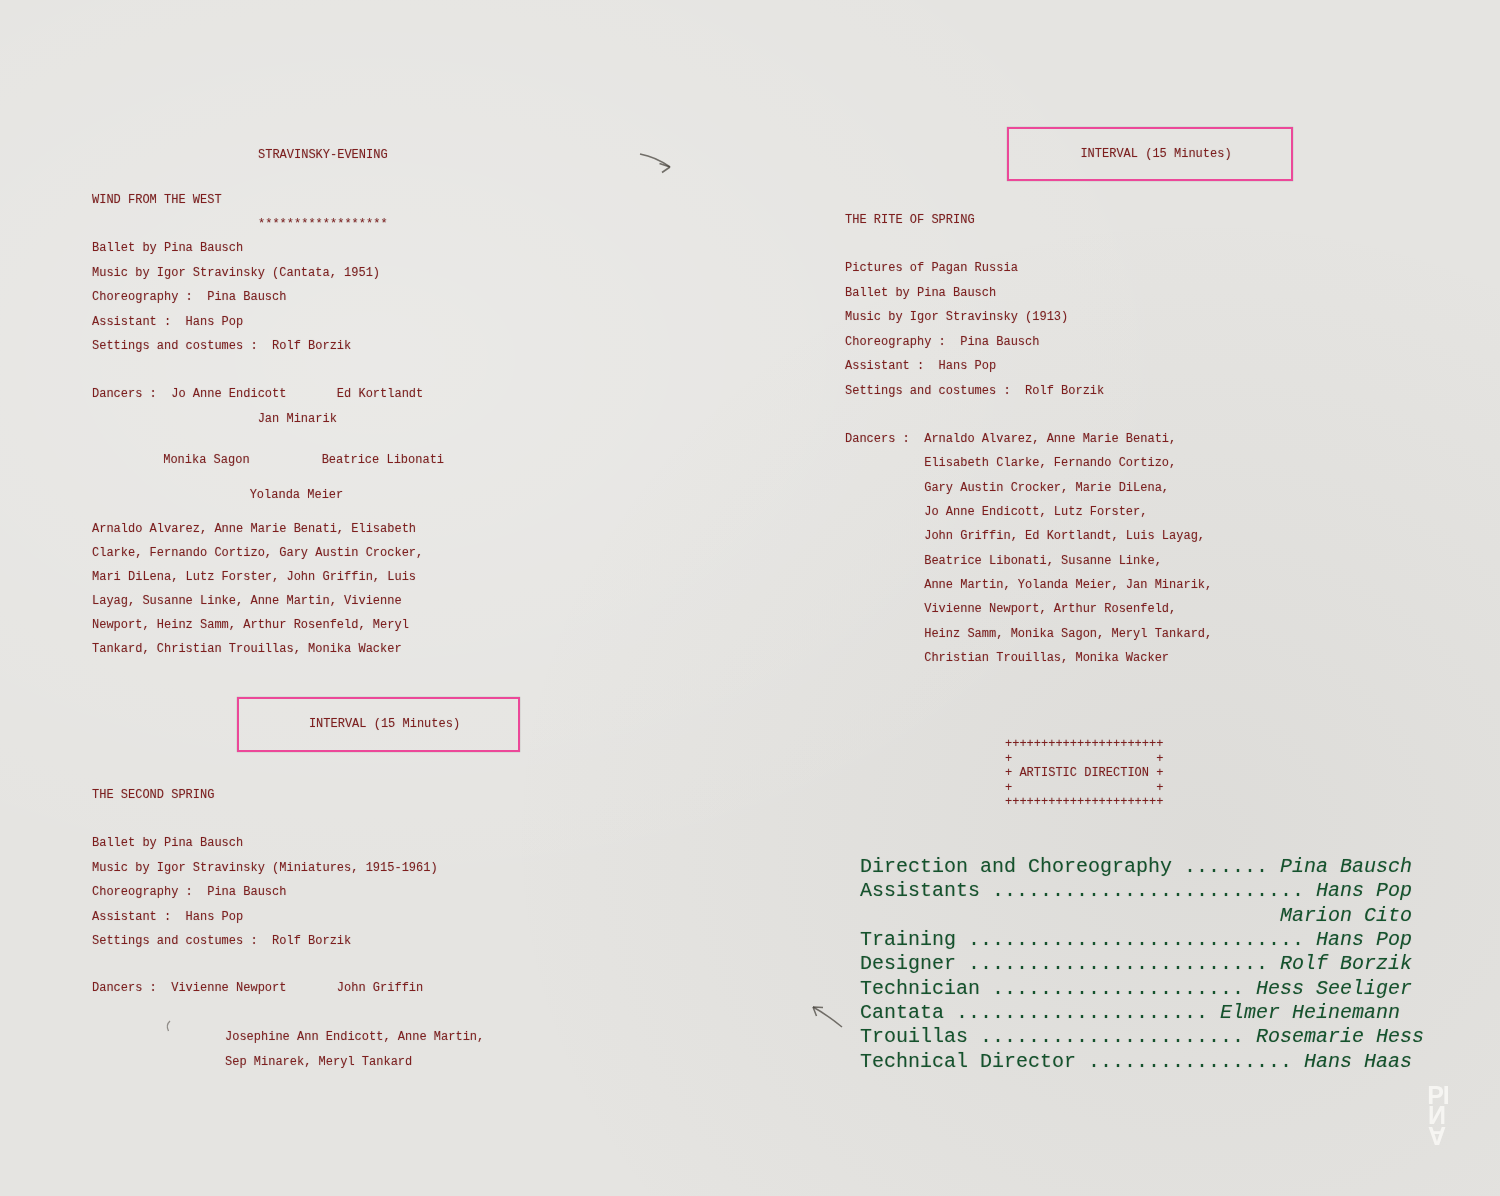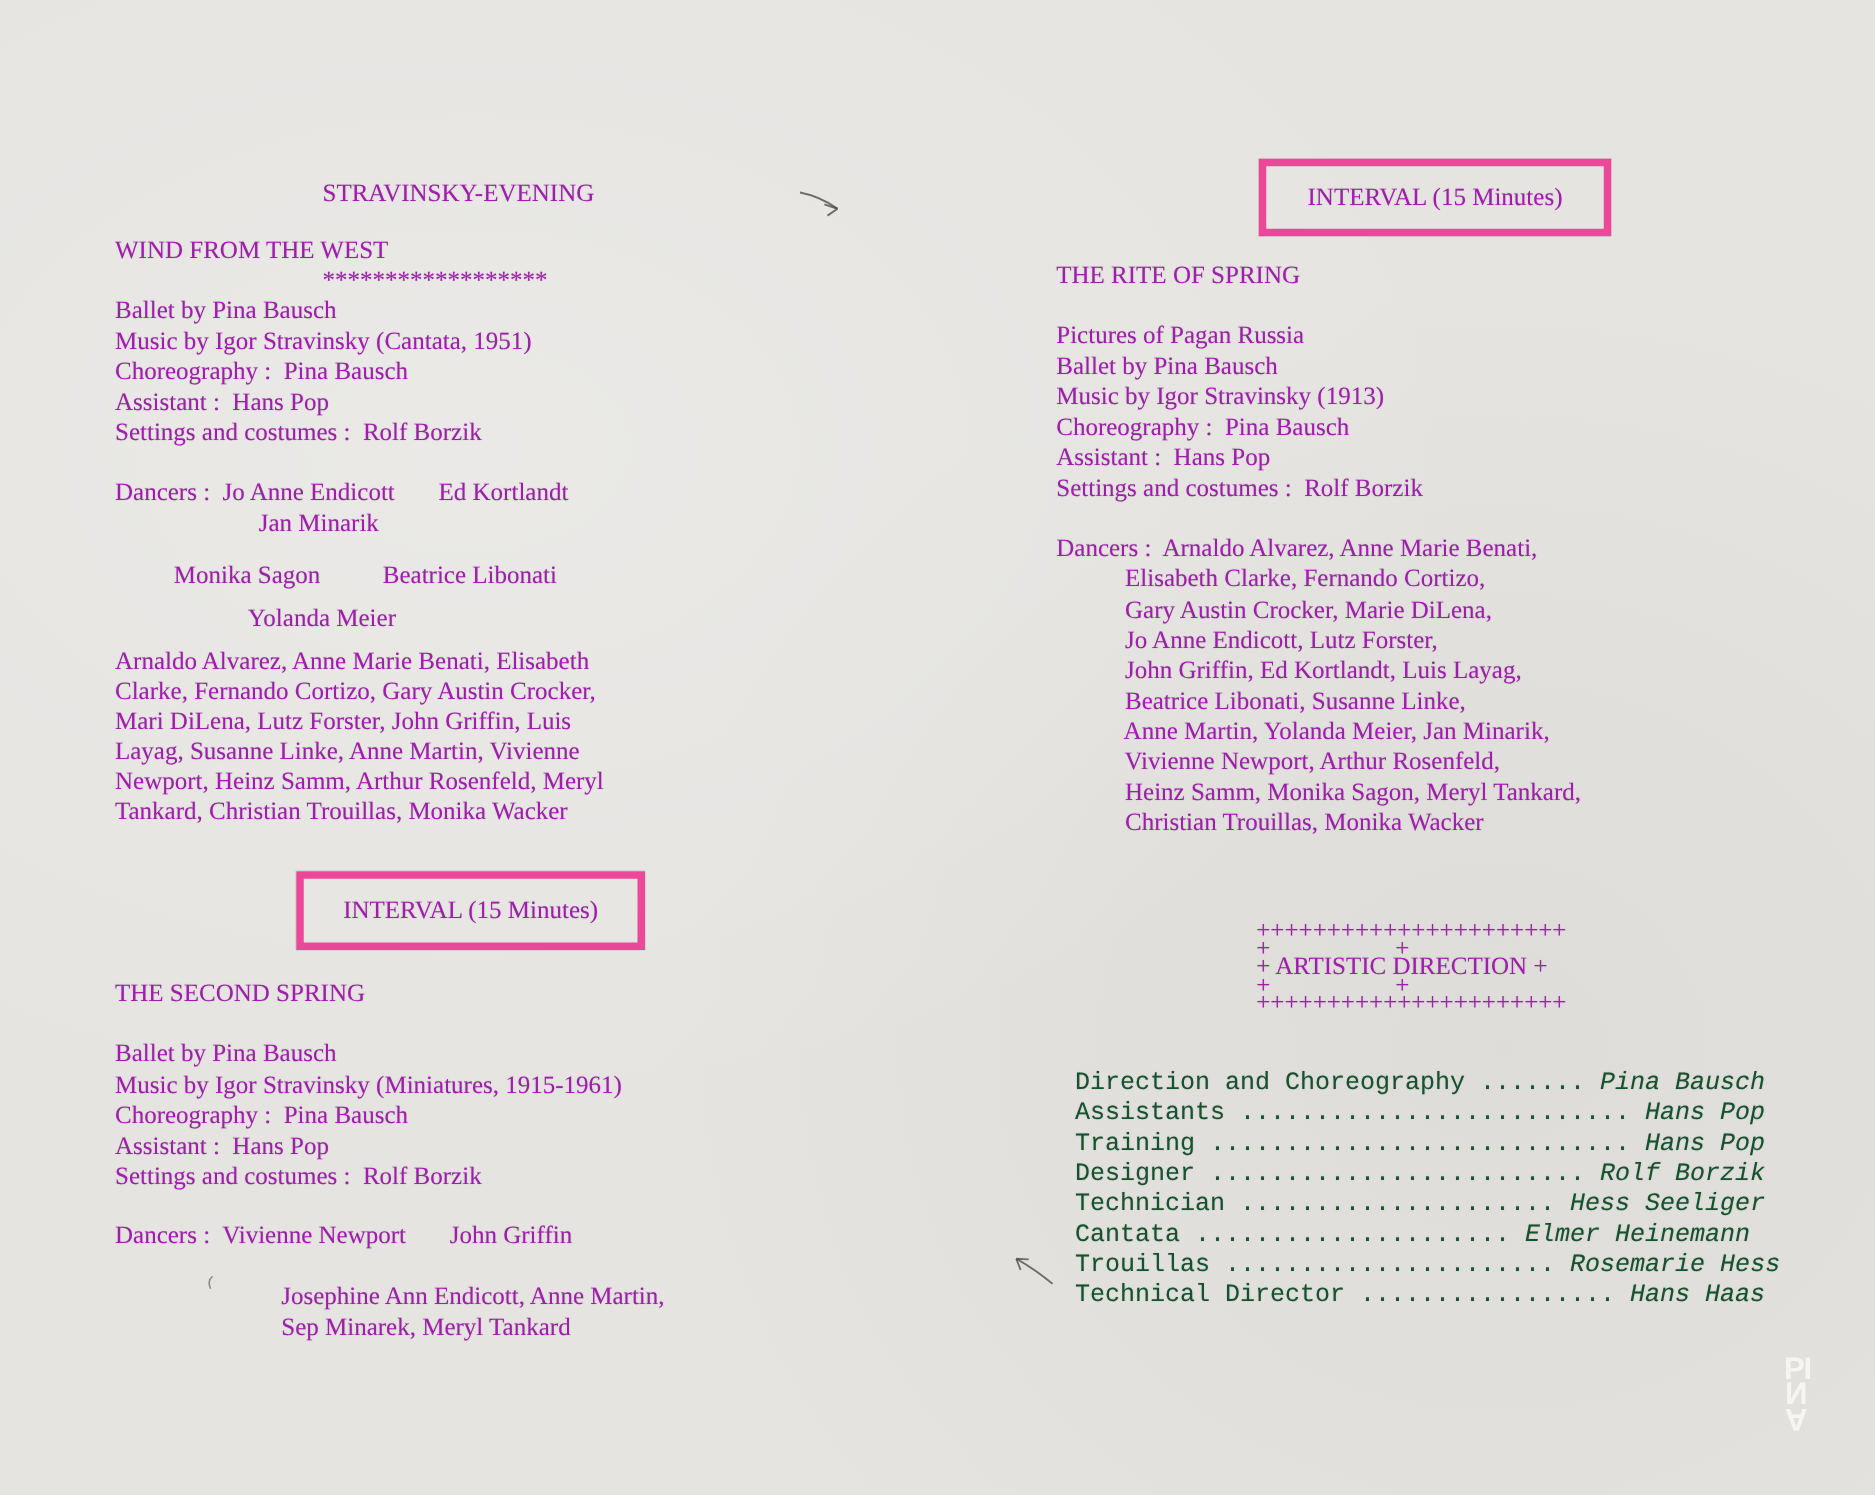--- a/index.html
+++ b/index.html
@@ -7,32 +7,33 @@
     width:1500px;height:1196px;position:relative;overflow:hidden;
     background:
       radial-gradient(1200px 800px at 25% 30%, rgba(255,255,255,.20), transparent 70%),
       radial-gradient(1000px 900px at 80% 70%, rgba(120,118,112,.07), transparent 70%),
       #e5e4e1;
     font-family:"Liberation Mono", monospace;
   }
   .line{
     position:absolute;
     white-space:pre;
-    font-family:Liberation Serif, serif;
-    font-size:20px;
+    font-family:Liberation Mono, monospace;
+    font-size:12px;
     line-height:24.4px;
-    color:#a21caf;
+    color:#7f1d1d;
     text-shadow:0 0 1px rgba(55,51,46,.30);
   }
   .title-block{line-height:23px;}
   .interval-box{
     position:absolute;
-    border:6px solid #ec4899;
+    border:2px solid #ec4899;
     display:flex;align-items:center;justify-content:center;
     box-shadow:0 0 1px rgba(55,51,46,.4);
+    padding-left:12px;
   }
   .interval-box .line{position:static;}
   .plusbox{line-height:14.6px;}
   .credits-table{position:absolute;}
   .credit-row{
     white-space:pre;
     font-family:"Liberation Mono", monospace;
     font-size:20px;line-height:24.35px;color:#14532d;
     text-shadow:0 0 1px rgba(55,51,46,.30);
   }
@@ -132,20 +133,21 @@
 
 <div class="line plusbox" style="left:1005px;top:737px;">++++++++++++++++++++++
 +                    +
 + ARTISTIC DIRECTION +
 +                    +
 ++++++++++++++++++++++</div>
 
 <div class="credits-table" style="left:860px;top:855px;">
   <div class="credit-row"><span>Direction and Choreography ....... </span><span class="credit-name">Pina Bausch</span></div>
   <div class="credit-row"><span>Assistants .......................... </span><span class="credit-name">Hans Pop</span></div>
+  <div class="credit-row"><span>                                   </span><span class="credit-name">Marion Cito</span></div>
   <div class="credit-row"><span>Training ............................ </span><span class="credit-name">Hans Pop</span></div>
   <div class="credit-row"><span>Designer ......................... </span><span class="credit-name">Rolf Borzik</span></div>
   <div class="credit-row"><span>Technician ..................... </span><span class="credit-name">Hess Seeliger</span></div>
   <div class="credit-row"><span>Cantata ..................... </span><span class="credit-name">Elmer Heinemann</span></div>
   <div class="credit-row"><span>Trouillas ...................... </span><span class="credit-name">Rosemarie Hess</span></div>
   <div class="credit-row"><span>Technical Director ................. </span><span class="credit-name">Hans Haas</span></div>
 </div>
 
 <svg class="mark-svg" style="left:806px;top:1000px;" width="40" height="32" viewBox="0 0 40 32">
   <path d="M36 27 Q 20 14 7 7" fill="none" stroke="#4a463f" stroke-width="1.5" opacity="0.75"></path>

